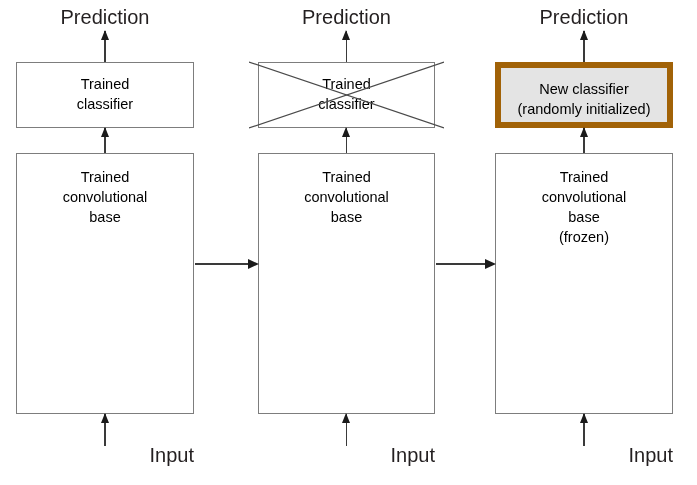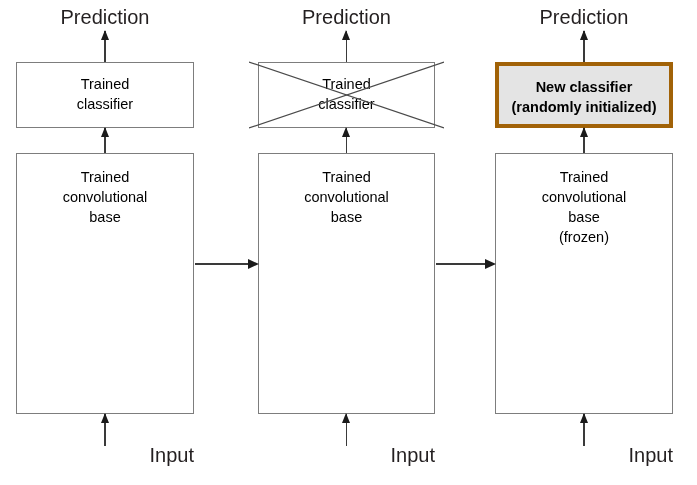--- a/index.html
+++ b/index.html
@@ -59,22 +59,21 @@
   .col-2 .box-classifier { width: 177px; }
   .box-base {
     top: 153px;
     width: 178px;
     height: 261px;
   }
   .col-2 .box-base { width: 177px; }
 
   .box-filled {
     background: #e4e4e4;
-    border: 4px solid #a16207;
-    font-weight: bold;
+    border: 6px solid #a16207;
   }
 
   .box-text {
     font-size: 14.5px;
     line-height: 20px;
     text-align: center;
     color: #000000;
     padding-top: 10px;
     white-space: pre-line;
     position: relative;

